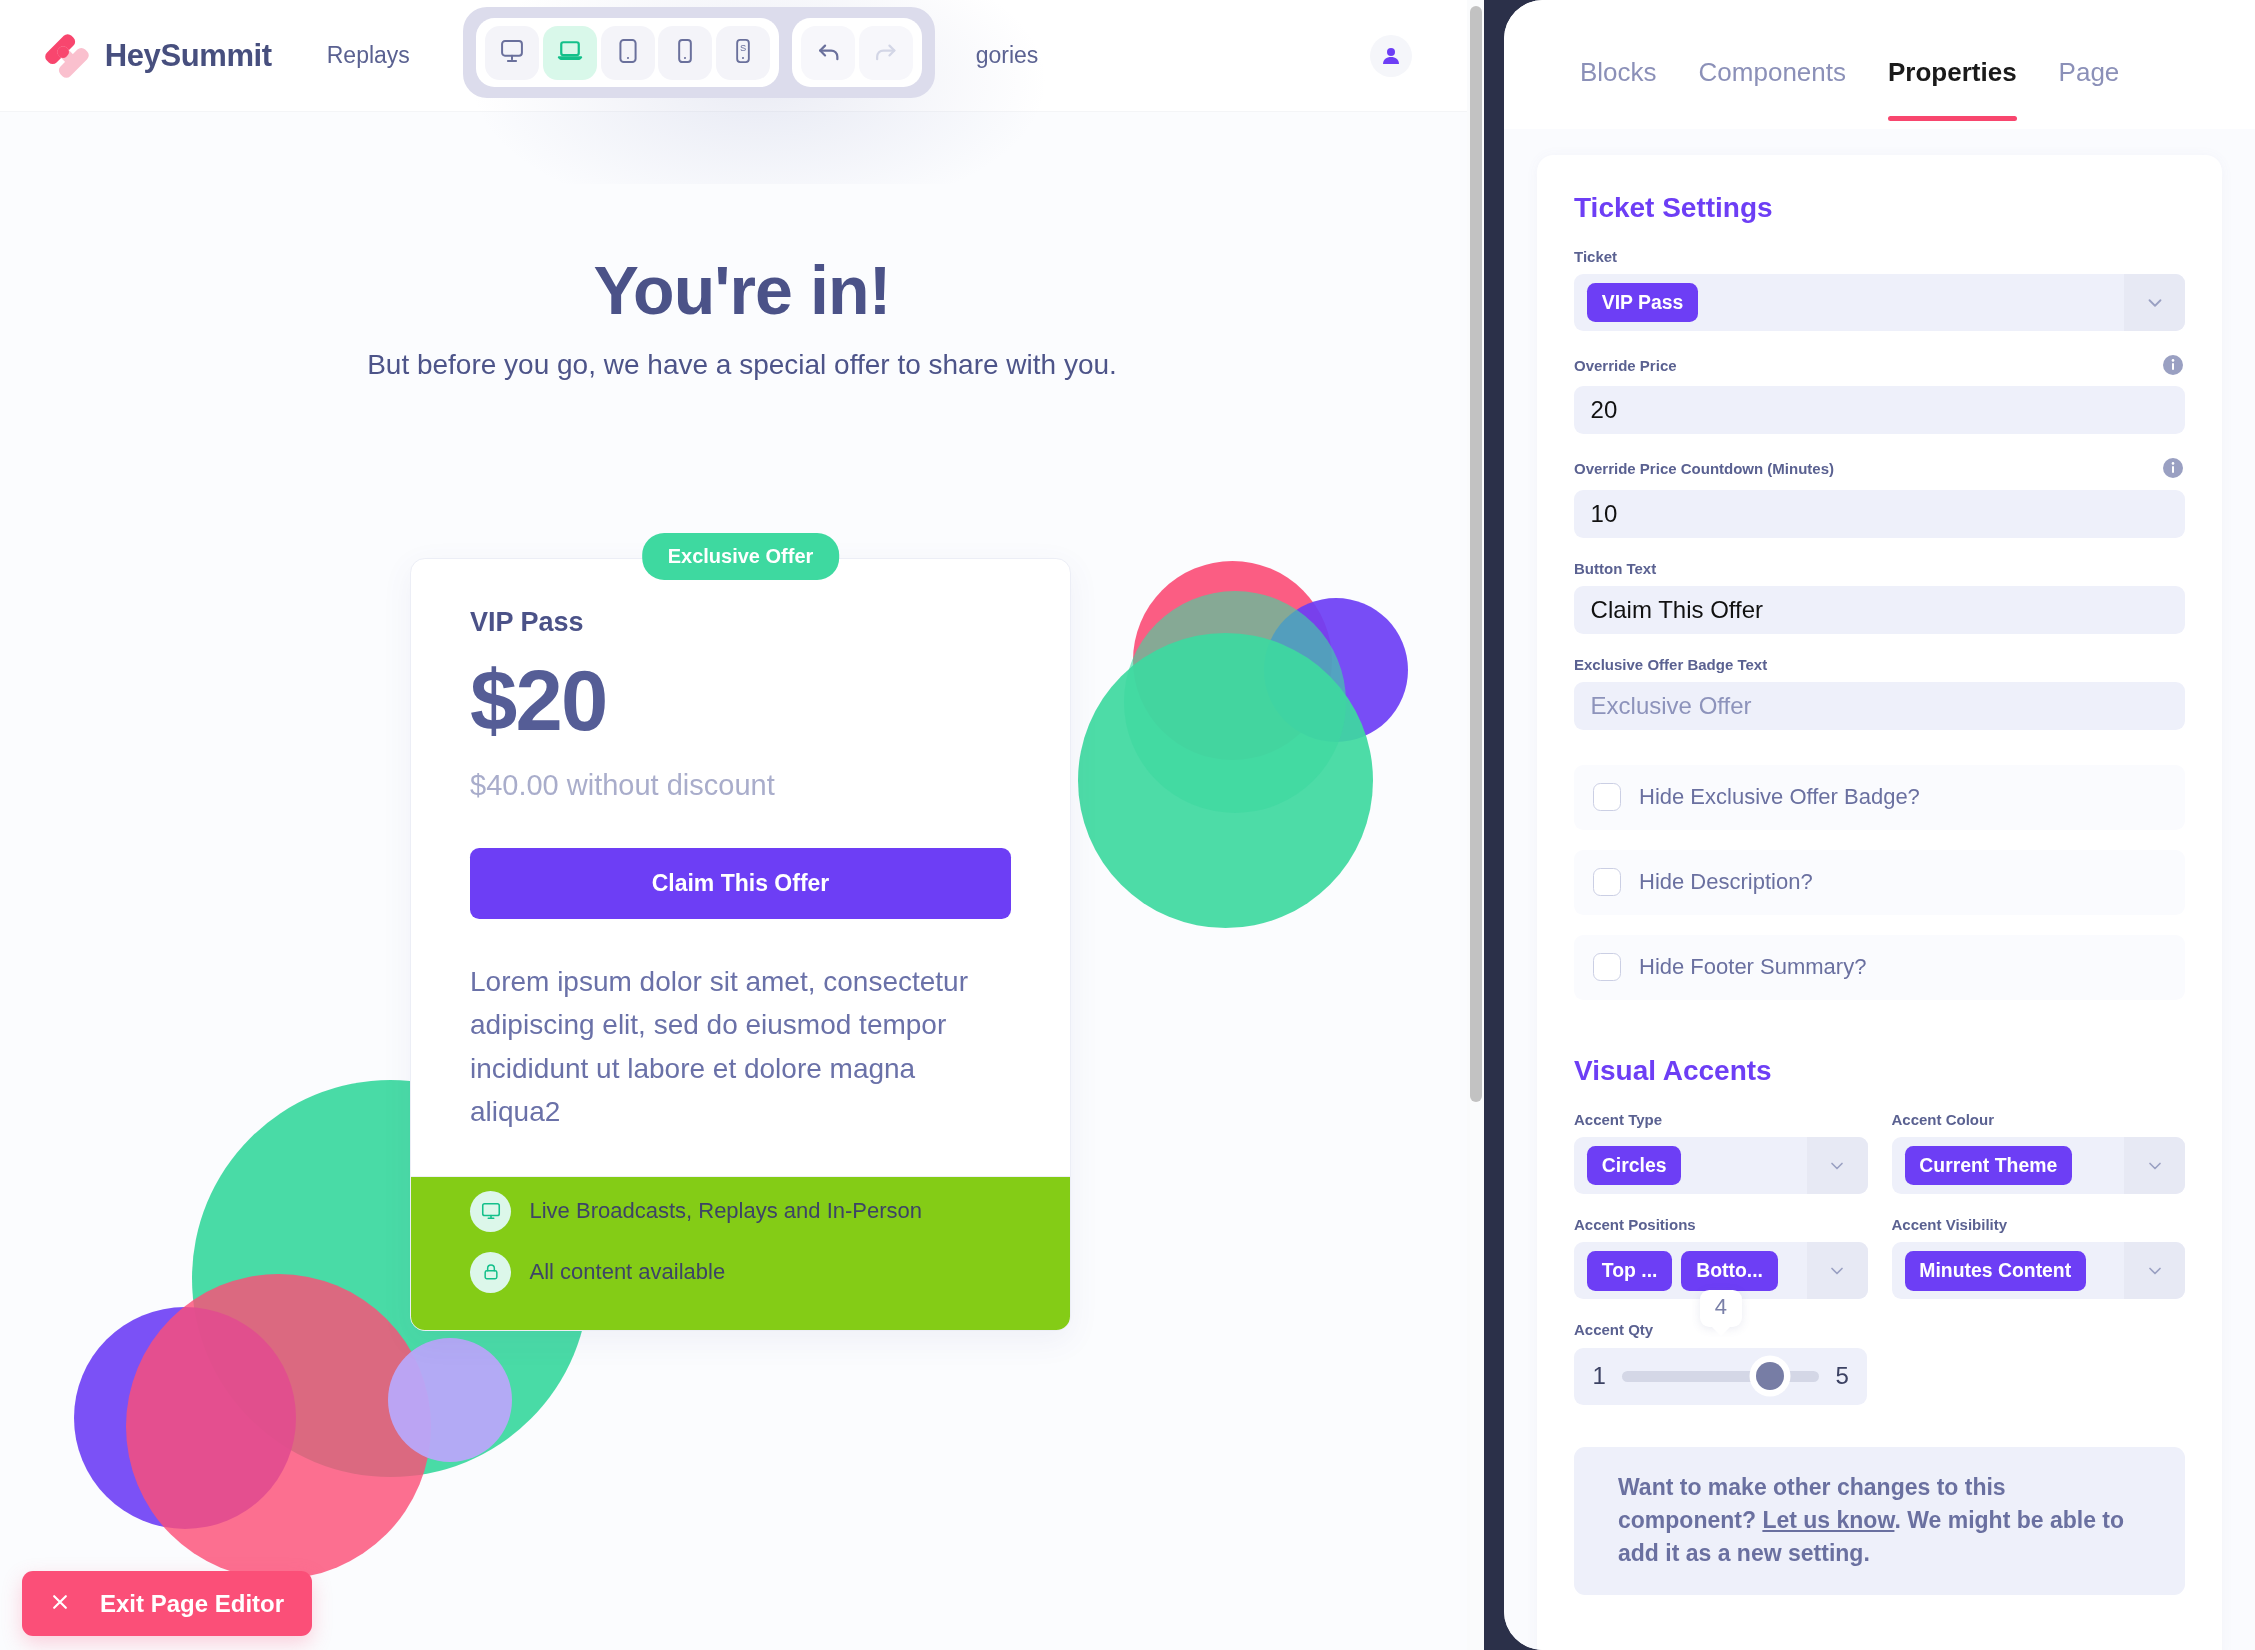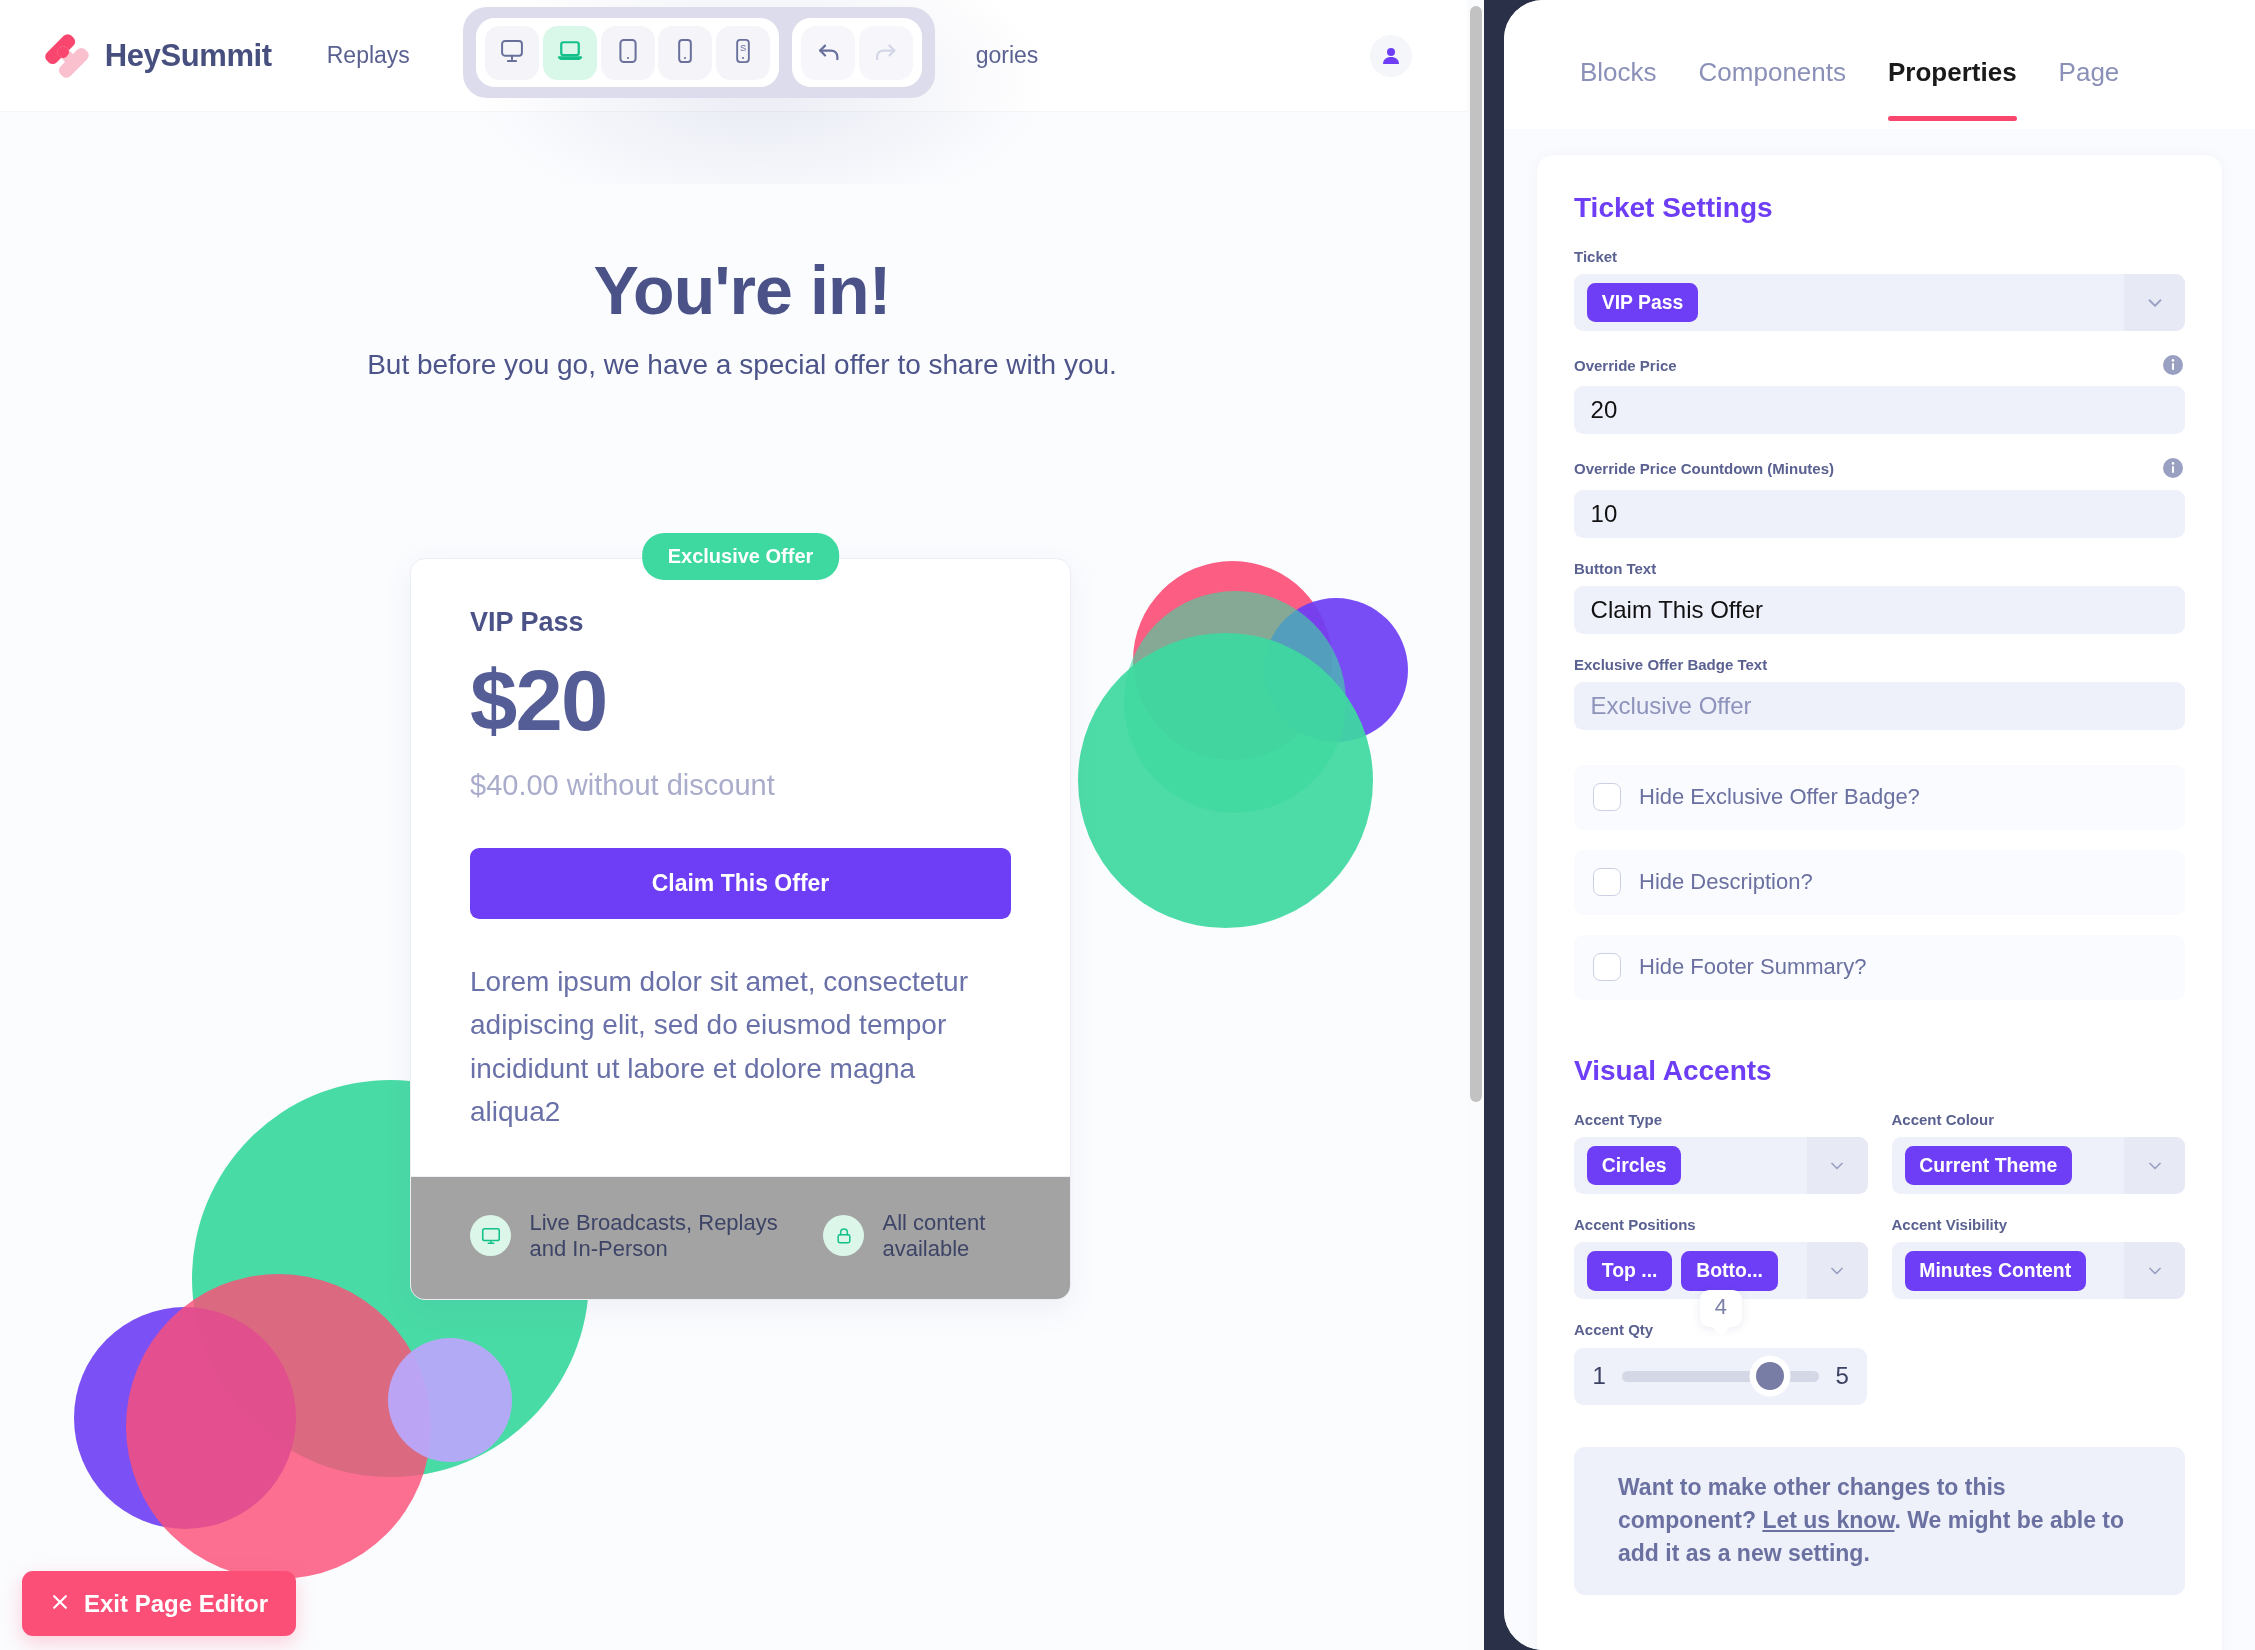--- a/index.html
+++ b/index.html
@@ -100,35 +100,35 @@
   .price-old { font-size: 29px; color: #a9adcb; margin-top: 26px; }
   .cta {
     display: block; width: 100%; margin-top: 46px;
     background: #6d3ef5; color: #ffffff;
     font-size: 23px; font-weight: bold; text-align: center;
     padding: 22px 0; border-radius: 9.2px; border: none; cursor: pointer;
     font-family: "Liberation Sans", sans-serif;
   }
   .desc { margin-top: 41px; font-size: 28px; line-height: 1.55; color: #6a71a8; }
   .card-footer {
-    border-top: 0.9px solid #eef0f6; background: #a3a3a3;
-    padding: 33px 59px 37px 59px;
-    display: flex; flex-direction: row; gap: 20px;
+    border-top: 0.9px solid #eef0f6; background: #84cc16;
+    padding: 14px 59px 37px 59px;
+    display: flex; flex-direction: column; gap: 20px;
   }
   .foot-row { display: flex; align-items: center; gap: 18.5px; font-size: 22px; color: #3d4466; }
   .foot-ic {
     width: 41px; height: 41px; border-radius: 50%; background: #dcf7ea;
     display: flex; align-items: center; justify-content: center; flex: none;
   }
 
   .exit-btn {
     position: absolute; left: 22px; top: 1571px;
     background: #fb4f78; color: #fff; border: none; border-radius: 11px;
     padding: 18.5px 28px; font-size: 24px; font-weight: bold; cursor: pointer;
-    display: flex; align-items: center; gap: 14px; z-index: 8;
+    display: flex; align-items: center; gap: 30px; z-index: 8;
     box-shadow: 0 7.4px 20px rgba(251,79,120,0.25);
     font-family: "Liberation Sans", sans-serif;
   }
 
   
   .vscroll {
     position: absolute; left: 1467px; top: 0; width: 16.6px; height: 1650px;
     background: #fafbfc; z-index: 9;
   }
   .vscroll-thumb {

